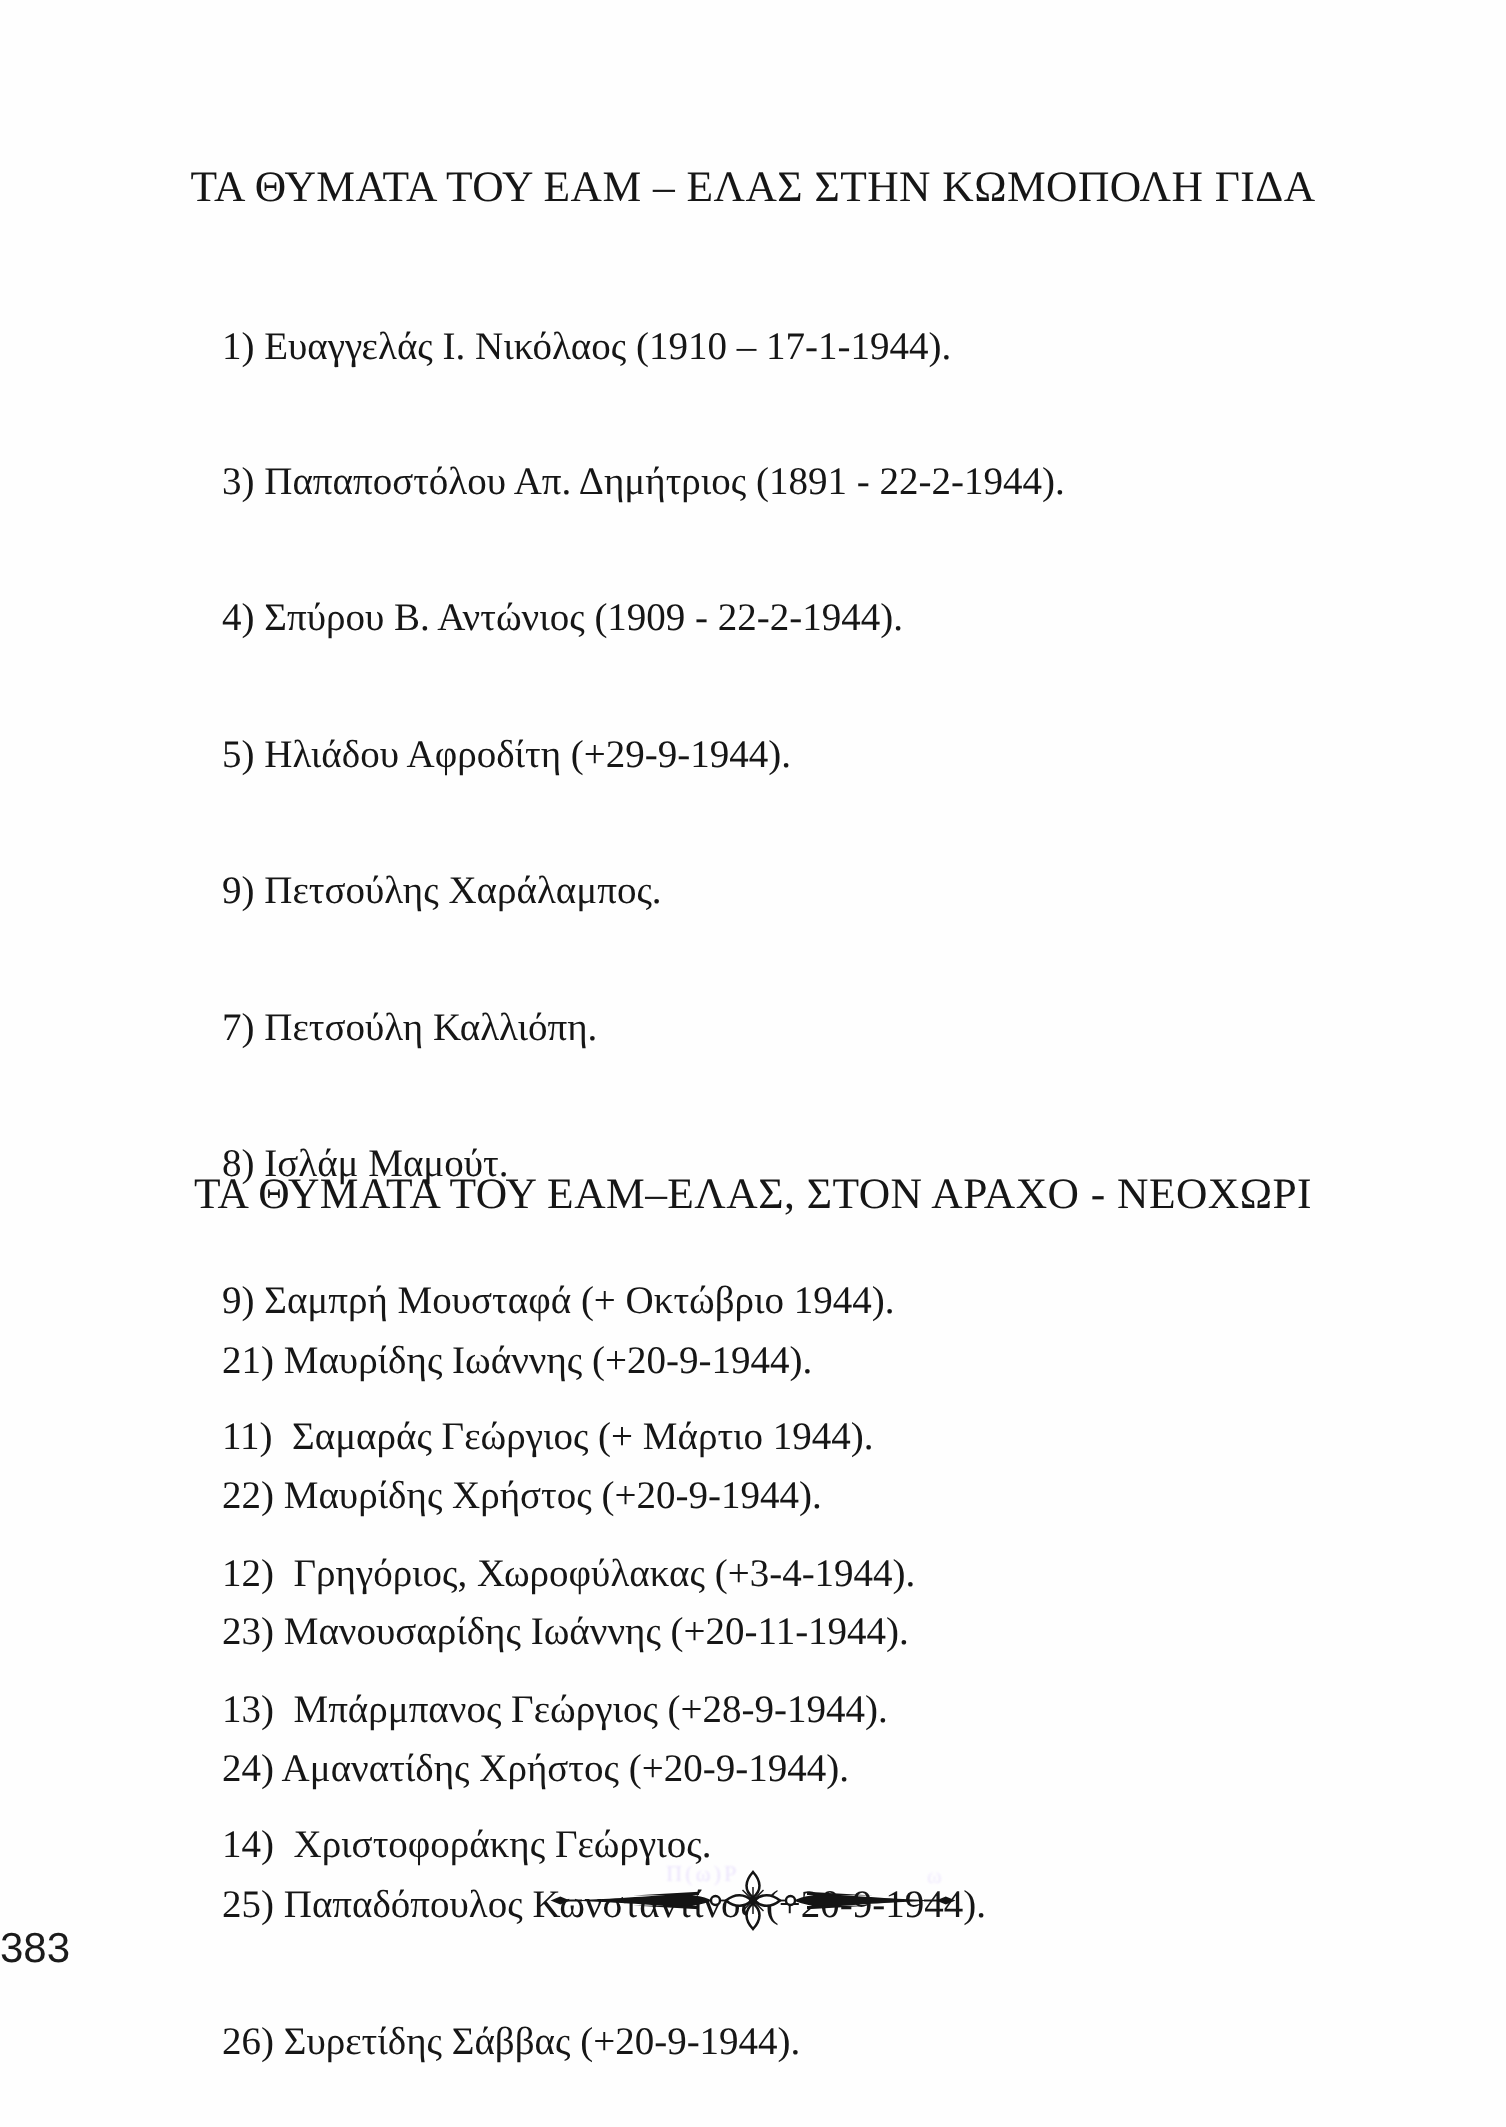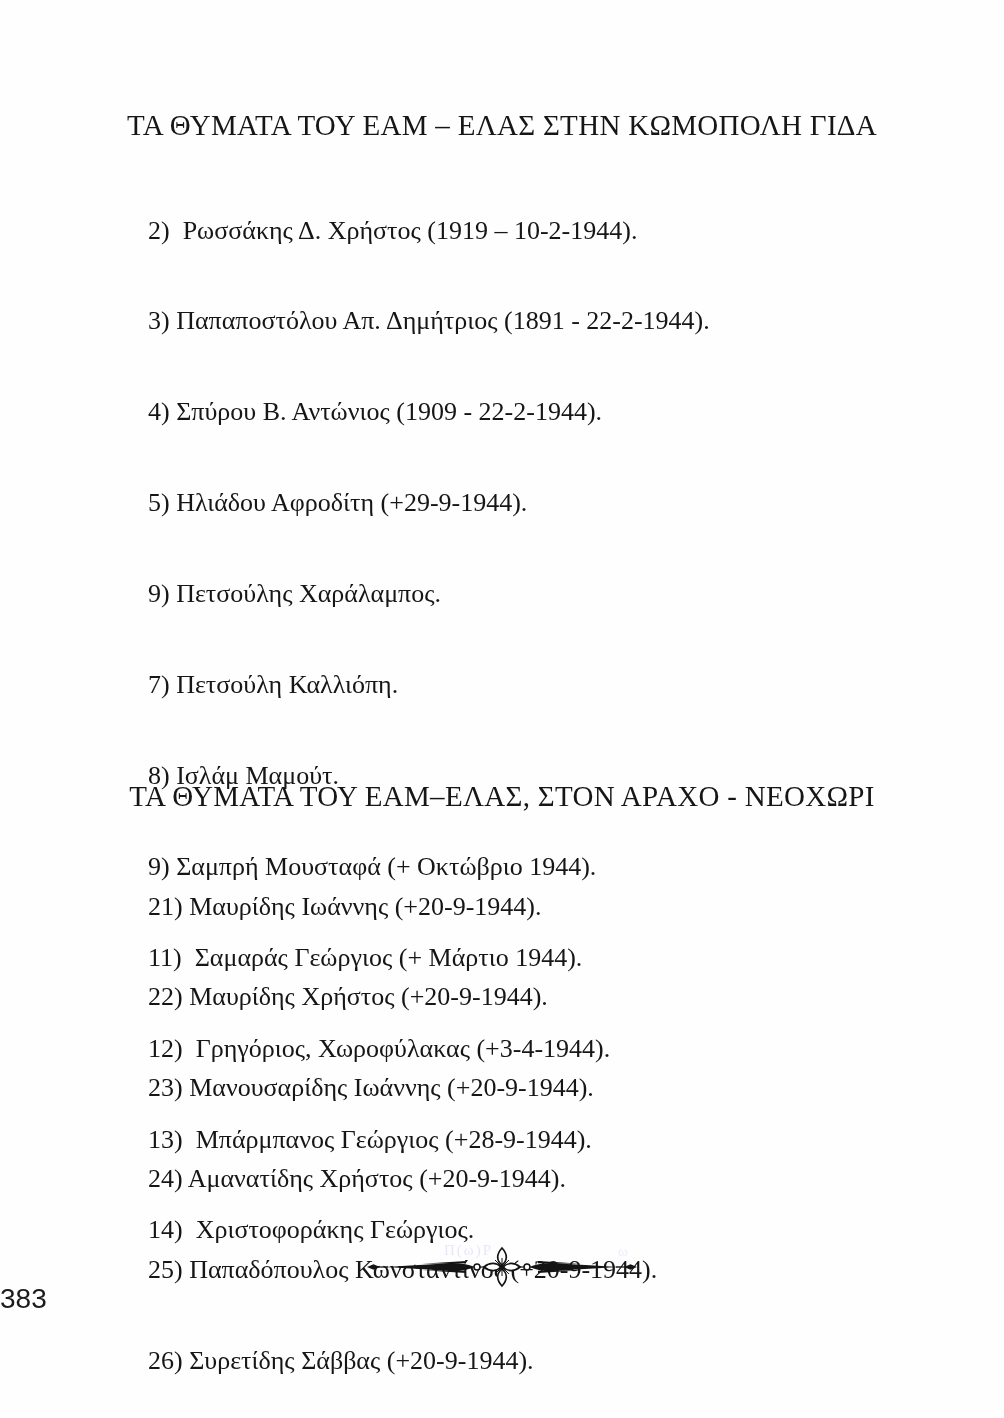--- a/index.html
+++ b/index.html
@@ -75,21 +75,21 @@
   #bleed-right { top: 1243px; left: 618px; opacity: 0.12; }
 </style>
 </head>
 <body>
 
 <div class="sheet">
 
   <h1 class="heading" id="title1">ΤΑ ΘΥΜΑΤΑ ΤΟΥ ΕΑΜ – ΕΛΑΣ ΣΤΗΝ ΚΩΜΟΠΟΛΗ ΓΙΔΑ</h1>
 
   <ol class="victim-list" id="list1">
-    <li>2)  Ρωσσάκης Δ. Χρήστος (1919 – 10-2-1944).</li>
+    <li>1) Ευαγγελάς Ι. Νικόλαος (1910 – 17-1-1944).</li>
     <li>3) Παπαποστόλου Απ. Δημήτριος (1891 - 22-2-1944).</li>
     <li>4) Σπύρου Β. Αντώνιος (1909 - 22-2-1944).</li>
     <li>5) Ηλιάδου Αφροδίτη (+29-9-1944).</li>
     <li>9) Πετσούλης Χαράλαμπος.</li>
     <li>7) Πετσούλη Καλλιόπη.</li>
     <li>8) Ισλάμ Μαμούτ.</li>
     <li>9) Σαμπρή Μουσταφά (+ Οκτώβριο 1944).</li>
     <li>11)  Σαμαράς Γεώργιος (+ Μάρτιο 1944).</li>
     <li>12)  Γρηγόριος, Χωροφύλακας (+3-4-1944).</li>
     <li>13)  Μπάρμπανος Γεώργιος (+28-9-1944).</li>
@@ -100,21 +100,21 @@
     
     
     
   </ol>
 
   <h1 class="heading" id="title2">ΤΑ ΘΥΜΑΤΑ ΤΟΥ ΕΑΜ–ΕΛΑΣ, ΣΤΟΝ ΑΡΑΧΟ - ΝΕΟΧΩΡΙ</h1>
 
   <ol class="victim-list" id="list2">
     <li>21) Μαυρίδης Ιωάννης (+20-9-1944).</li>
     <li>22) Μαυρίδης Χρήστος (+20-9-1944).</li>
-    <li>23) Μανουσαρίδης Ιωάννης (+20-9-1944).</li>
+    <li>23) Μανουσαρίδης Ιωάννης (+20-11-1944).</li>
     <li>24) Αμανατίδης Χρήστος (+20-9-1944).</li>
     <li>25) Παπαδόπουλος Κωνσταντίνος (+20-9-1944).</li>
     <li>26) Συρετίδης Σάββας (+20-9-1944).</li>
     
     
     
     
     
     
     

